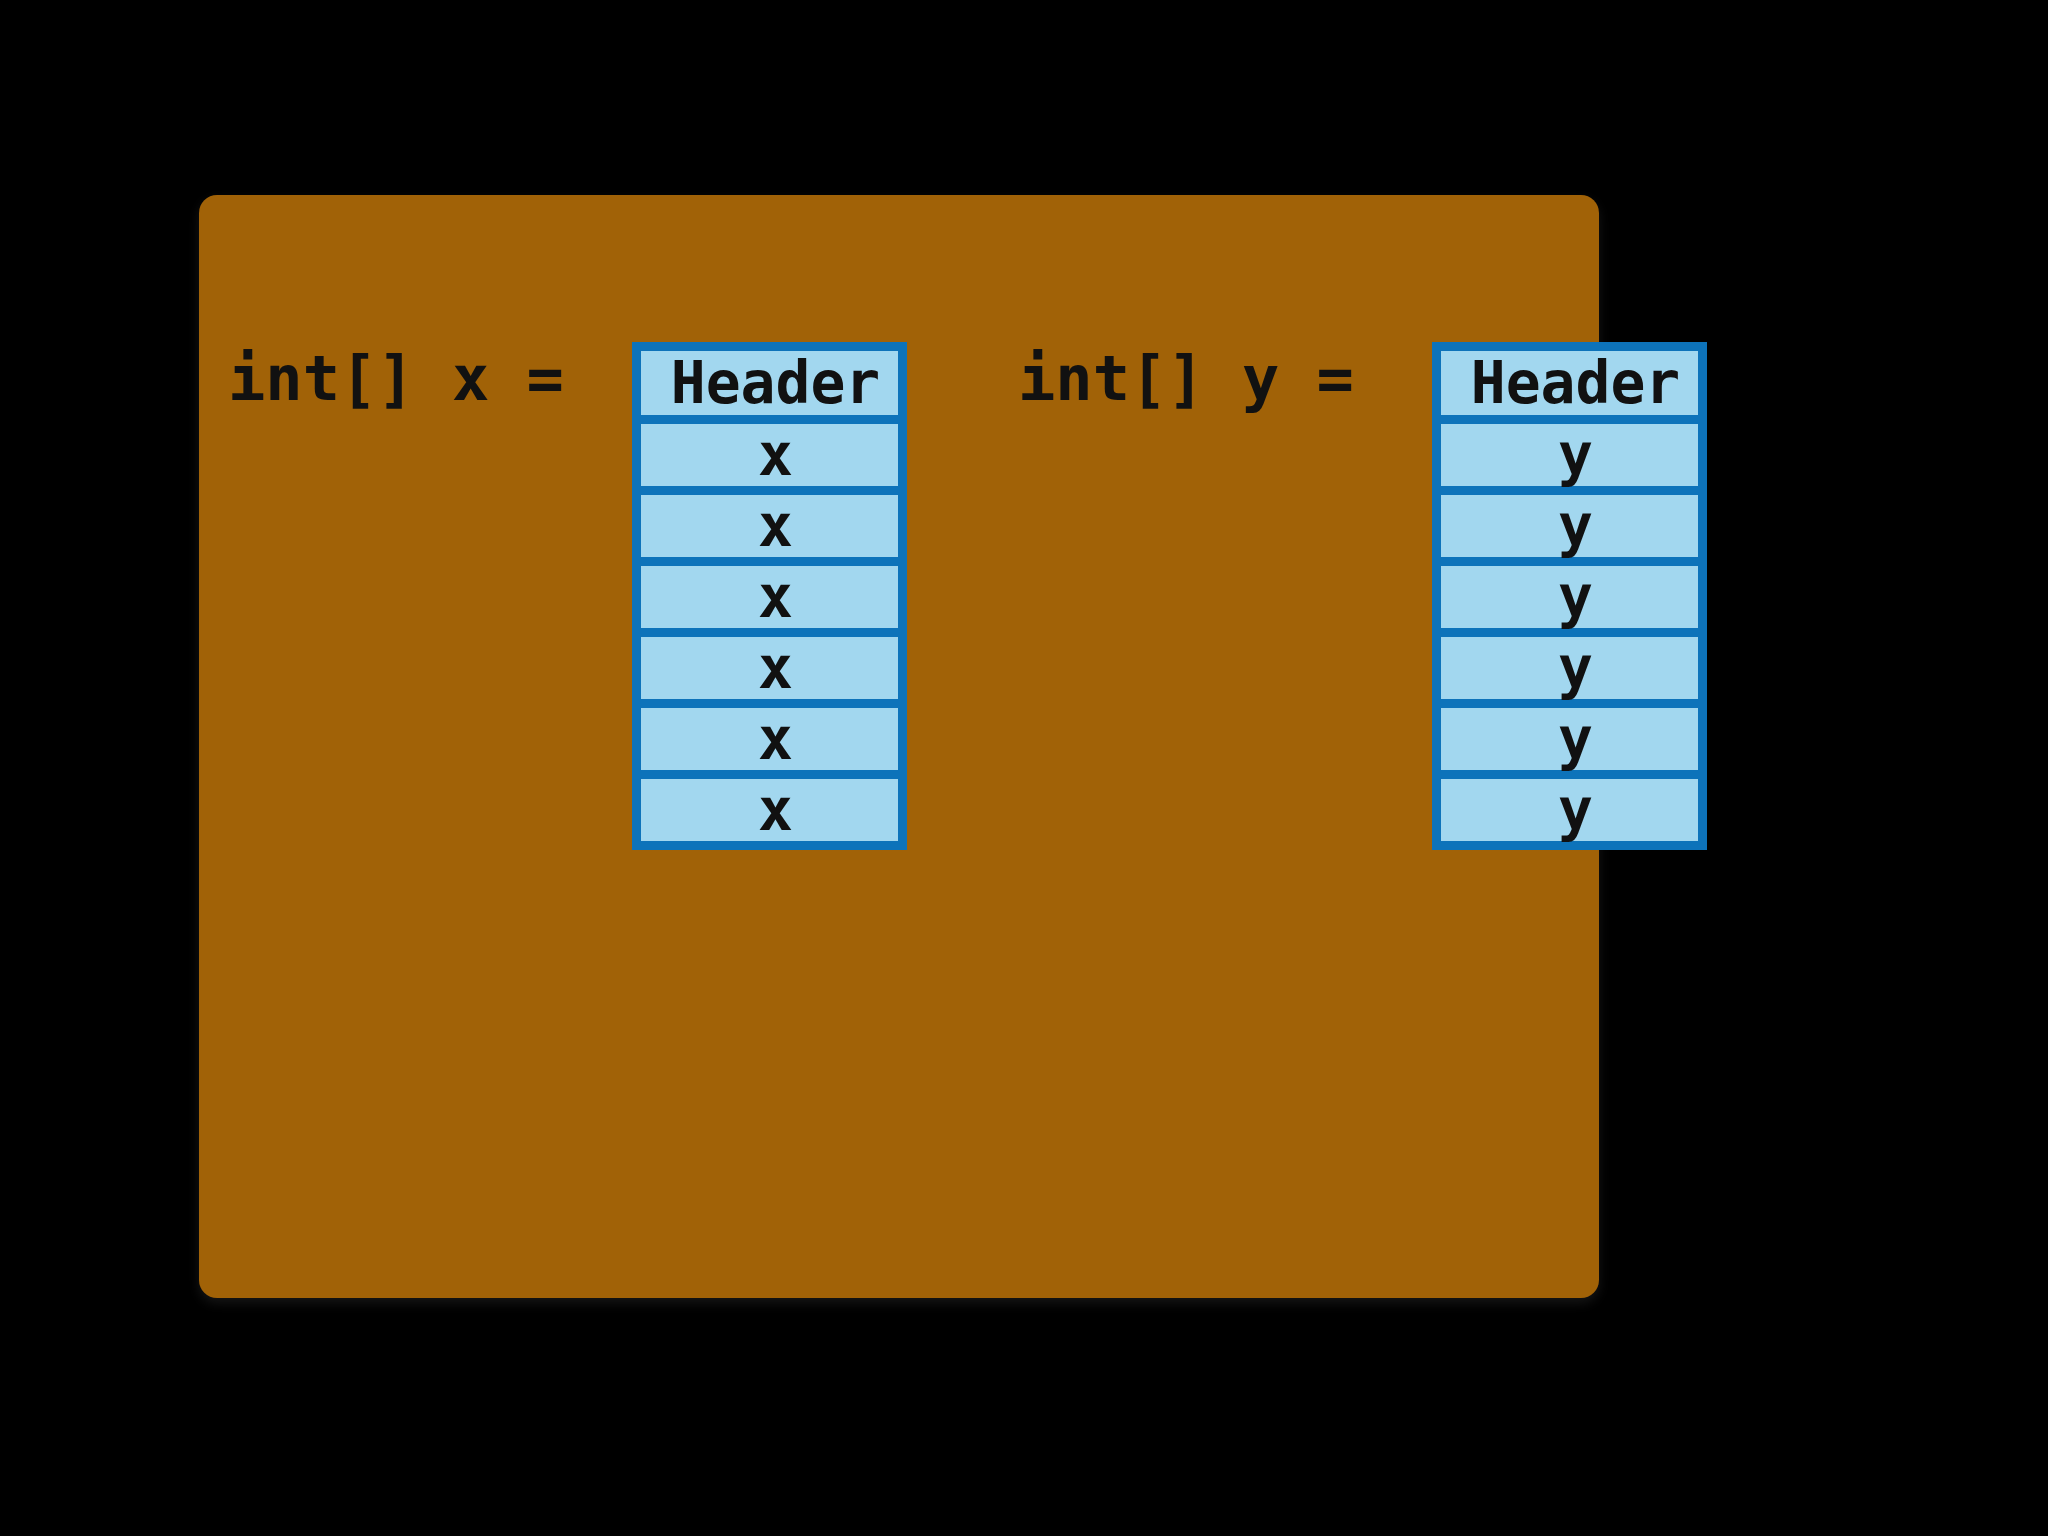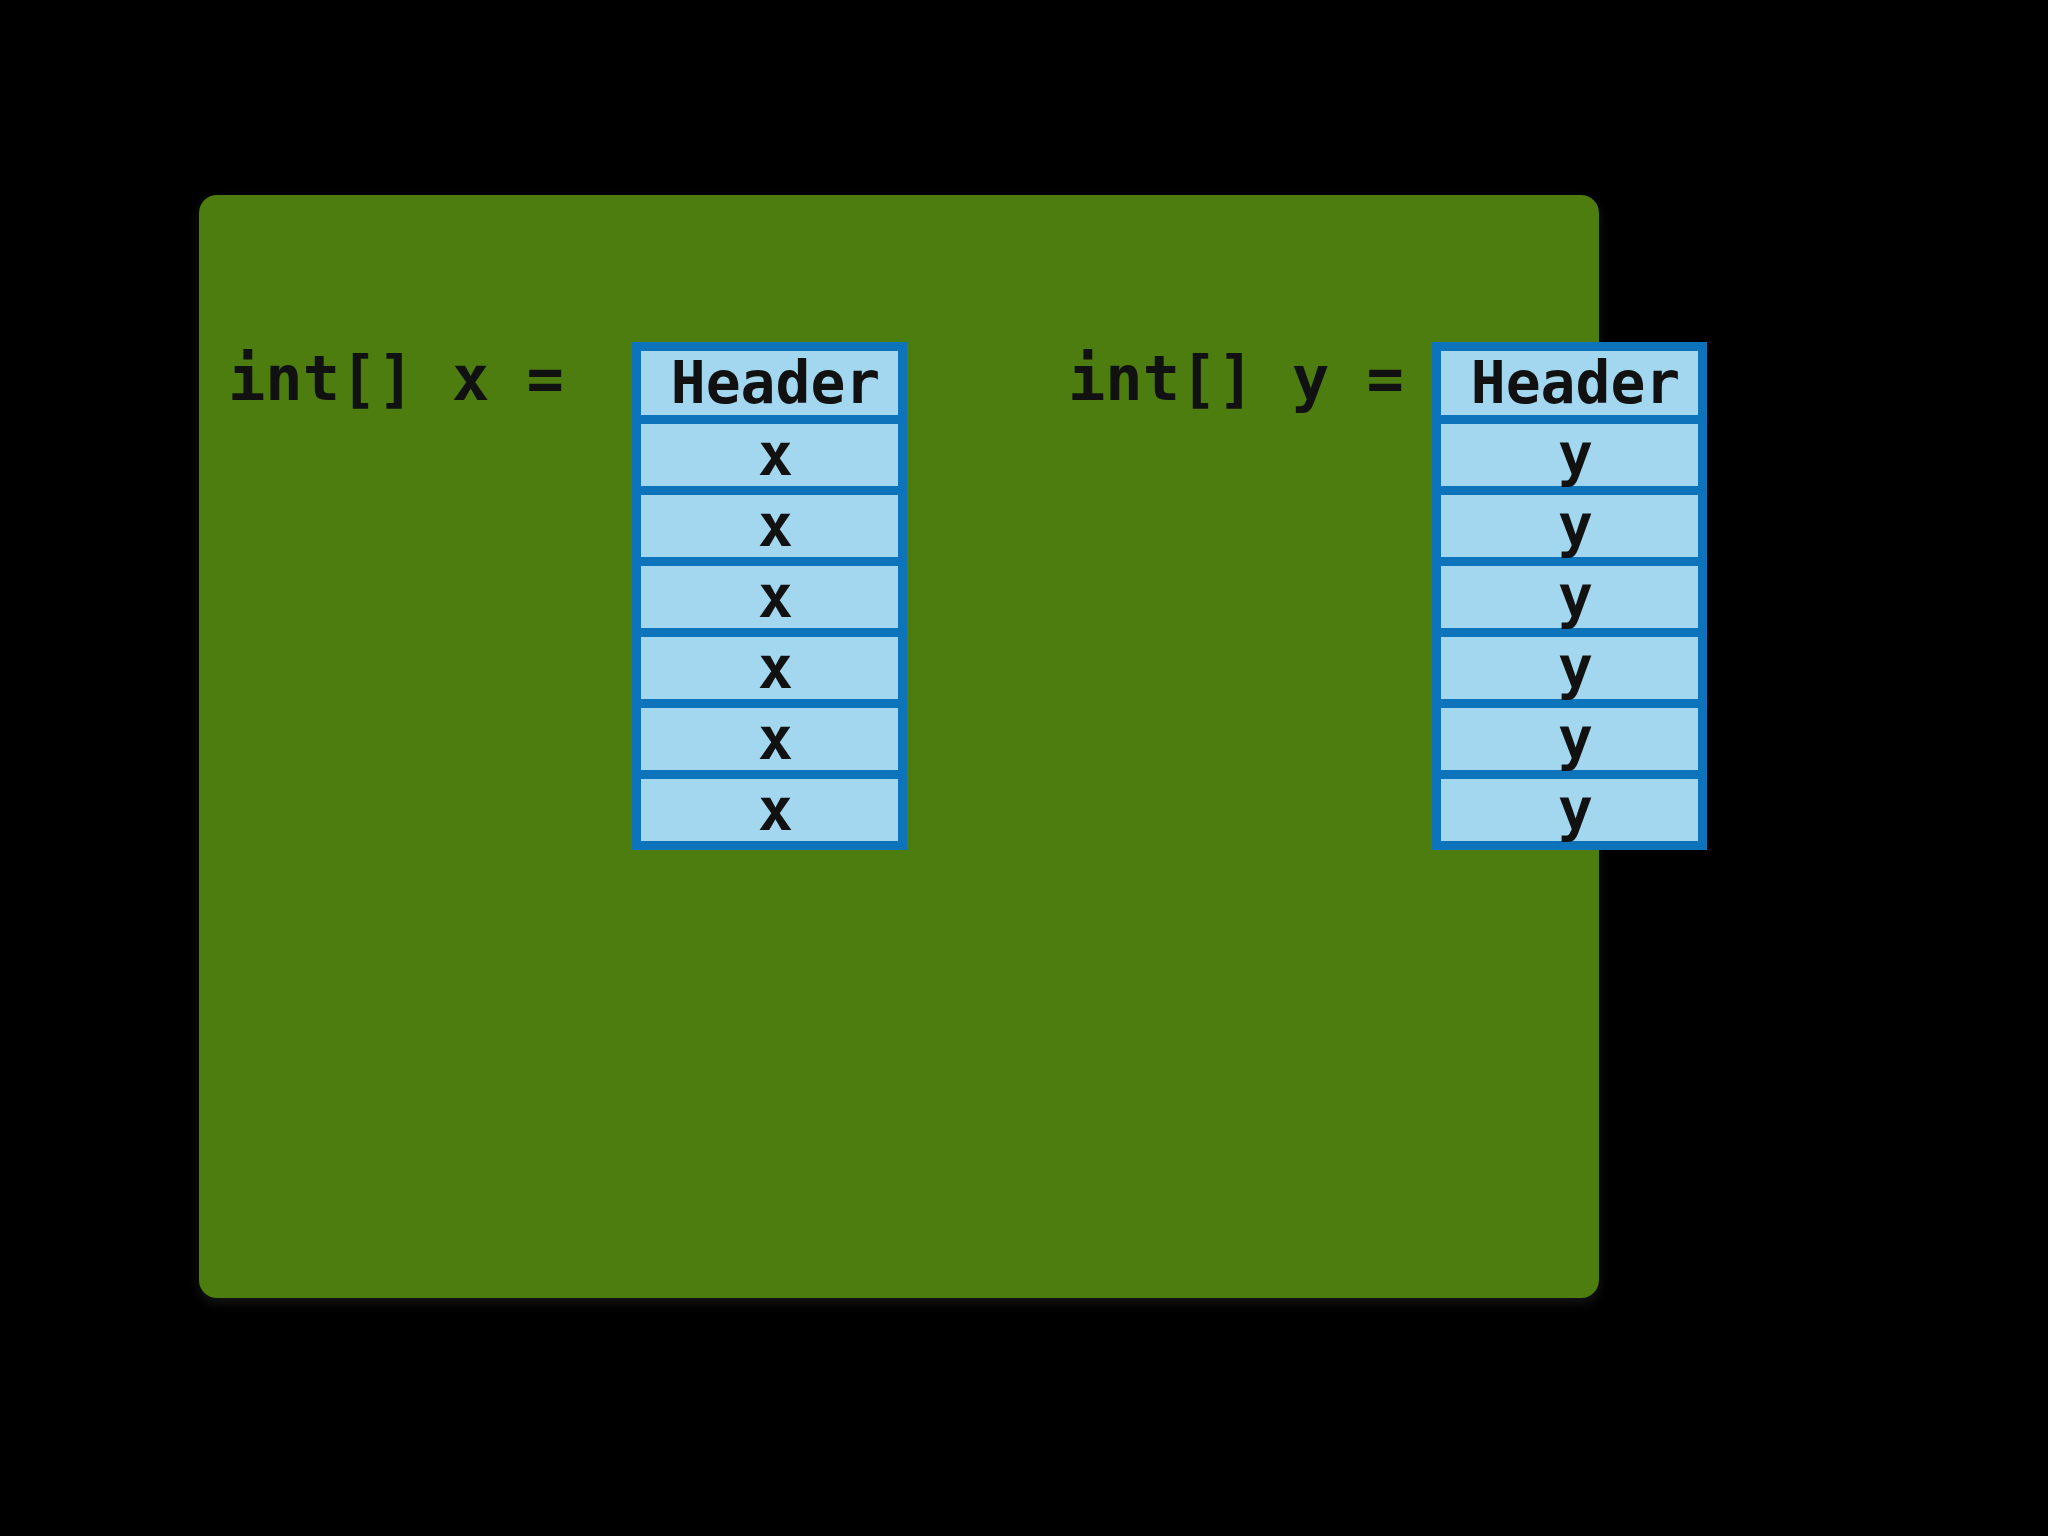--- a/index.html
+++ b/index.html
@@ -13,37 +13,37 @@
     background: #000000;
     overflow: hidden;
     font-family: "DejaVu Sans Mono", "Liberation Mono", monospace;
   }
   .slide-panel {
     position: absolute;
     left: 199px;
     top: 195px;
     width: 1400px;
     height: 1103px;
-    background: #4d7c0f;
+    background: #a16207;
     border-radius: 18px;
     box-shadow: 0 5px 12px rgba(40,40,40,0.55);
   }
   .decl-label {
     position: absolute;
     top: 147px;
     height: 73px;
     display: flex;
     align-items: center;
     font-weight: bold;
     font-size: 62px;
     color: #111111;
     white-space: pre;
   }
   .decl-label.left  { left: 29px; }
-  .decl-label.right { left: 869px; }
+  .decl-label.right { left: 819px; }
   .array-table {
     position: absolute;
     top: 147px;
     width: 275px;
     box-sizing: border-box;
     background: var(--border-blue, #0d73ba);
     padding: 9px;
     display: flex;
     flex-direction: column;
     gap: 9px;

